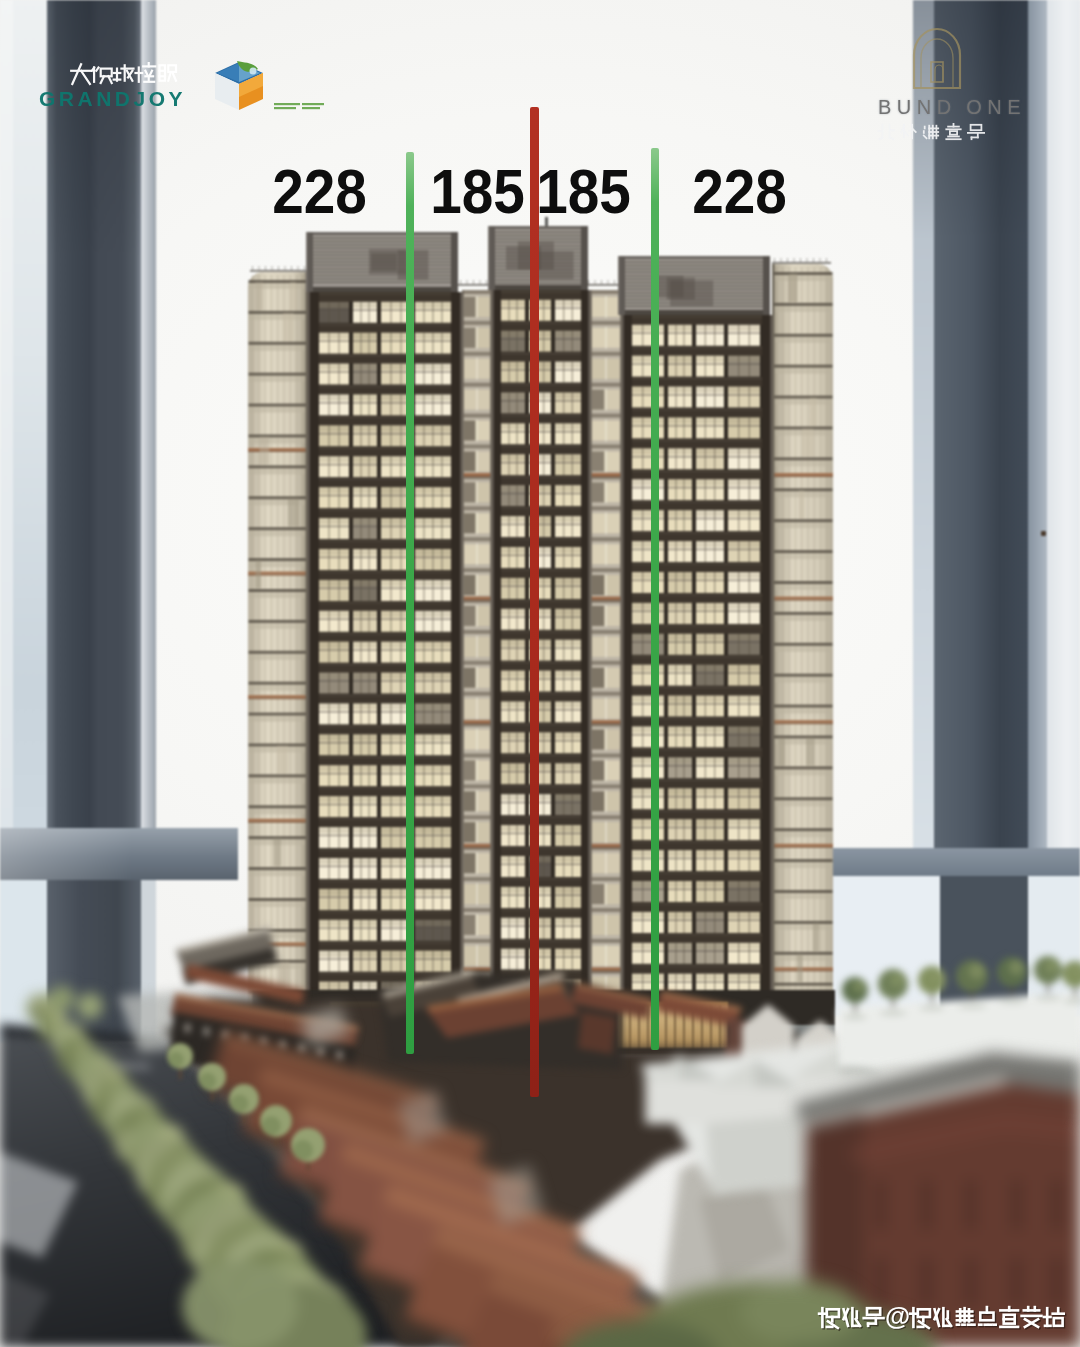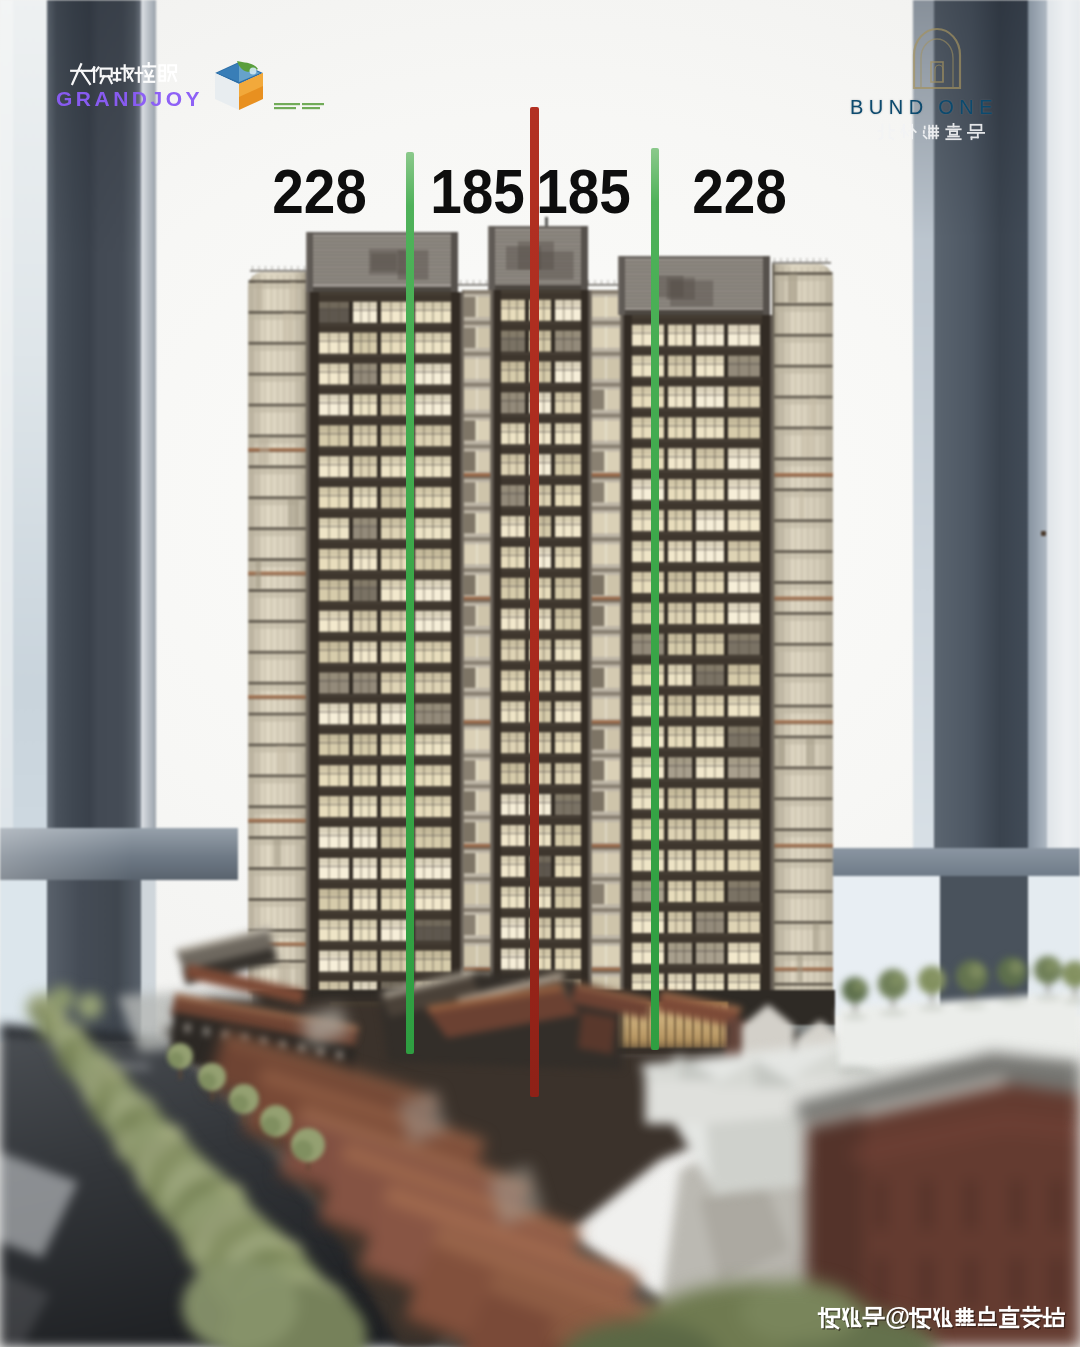--- a/index.html
+++ b/index.html
@@ -26,22 +26,22 @@
 #speck{left:1041px;top:531px;width:5px;height:5px;background:#4a3b2e;border-radius:1px;}
 .vline{position:absolute;border-radius:2px;}
 #gl1{left:406px;top:152px;width:8px;height:902px;background:linear-gradient(180deg,#8bc98b 0%,#4fb25a 6%,#3aa648 50%,#2f9e41 100%);}
 #rl{left:530px;top:107px;width:9px;height:990px;background:linear-gradient(180deg,#b23022 0%,#a82a1d 55%,#8e2117 100%);}
 #gl2{left:651px;top:148px;width:8px;height:902px;background:linear-gradient(180deg,#8bc98b 0%,#4fb25a 6%,#3aa648 50%,#2f9e41 100%);}
 .num{position:absolute;font-weight:bold;font-size:63px;color:#0e0e0e;transform:scaleX(0.9);transform-origin:center;line-height:1;}
 #n1{left:267px;top:160px;}
 #n2{left:425px;top:160px;}
 #n3{left:531px;top:160px;}
 #n4{left:687px;top:160px;}
-#grandjoy{left:56px;top:87px;font-size:21px;letter-spacing:3.5px;color:#8b5cf6;font-weight:bold;opacity:.97;}
-#bundone{left:850px;top:96px;font-size:20px;letter-spacing:5.5px;color:#0c4a6e;font-weight:normal;text-shadow:0 0 2px rgba(110,120,132,.55);}
+#grandjoy{left:39px;top:87px;font-size:21px;letter-spacing:3.5px;color:#0f766e;font-weight:bold;opacity:.97;}
+#bundone{left:878px;top:96px;font-size:20px;letter-spacing:5.5px;color:#737373;font-weight:normal;text-shadow:0 0 2px rgba(110,120,132,.55);}
 svg{position:absolute;left:0;top:0;}
 .b2{filter:blur(2.2px);} .b3{filter:blur(3.5px);}
 .b5{filter:blur(5.5px);} .b6{filter:blur(6.5px);} .b7{filter:blur(7.5px);} .b8{filter:blur(9px);}
 </style></head><body>
 <div id="page">
 <div class="abs" id="sky"></div>
 <div style="position:absolute;left:0;top:0;width:1080px;height:1347px;filter:blur(1.1px)">
 <div class="abs" id="lpane"></div>
       <div class="abs" id="lpane2"></div>
 <div class="abs" id="lmul"></div>

